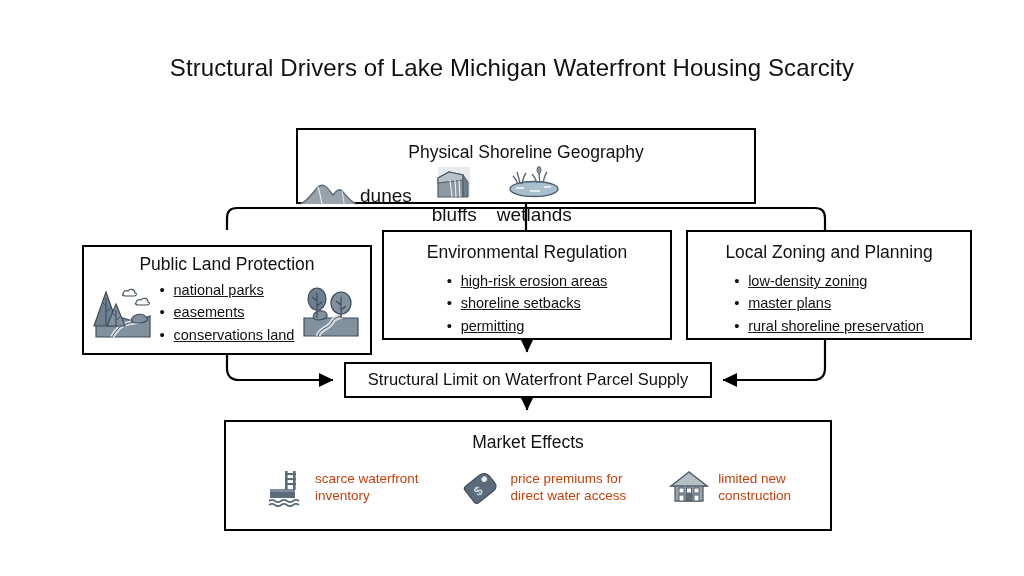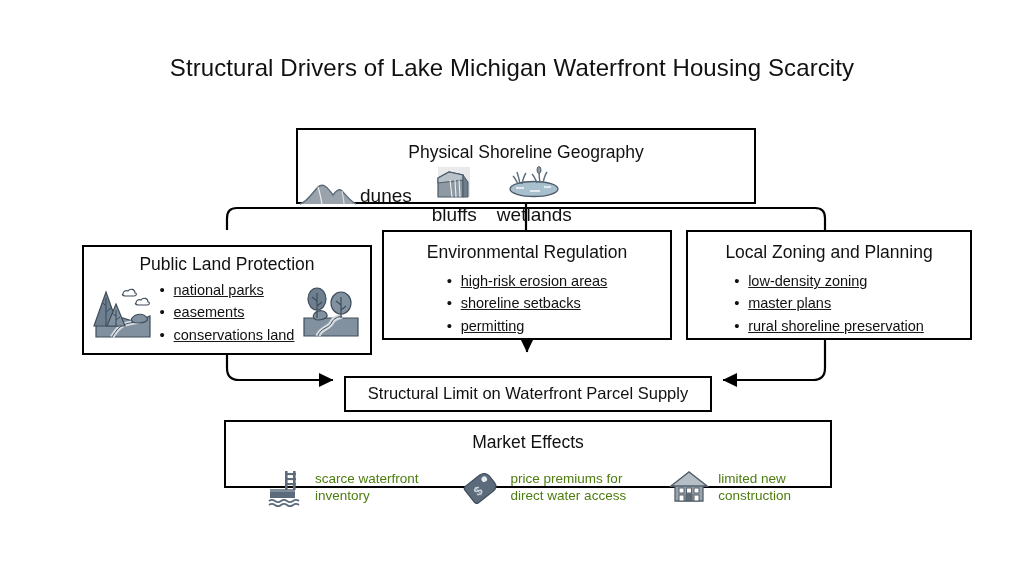--- a/index.html
+++ b/index.html
@@ -121,48 +121,47 @@
 
   
   #node-limit {
     left: 344px;
     top: 362px;
     width: 368px;
     height: 36px;
     display: flex;
     align-items: center;
     justify-content: center;
-    margin-top: 14px;
   }
   #node-limit .node-title { font-size: 16.5px; }
 
   
   #node-market {
     left: 224px;
     top: 420px;
     width: 608px;
-    height: 68px;
+    height: 111px;
     padding-top: 10px;
   }
   .market-row {
     display: flex;
     align-items: center;
     justify-content: center;
     gap: 42px;
     margin-top: 12px;
   }
   .market-item {
     display: flex;
     align-items: center;
     gap: 8px;
   }
   .market-text {
     font-size: 13.5px;
     line-height: 1.25;
-    color: #4d7c0f;
+    color: #c2410c;
     white-space: pre-line;
   }
   .icon { display: block; }
 </style>
 </head>
 <body>
 
 <div id="canvas">
 
   <svg id="wires" viewBox="0 0 1024 576">

